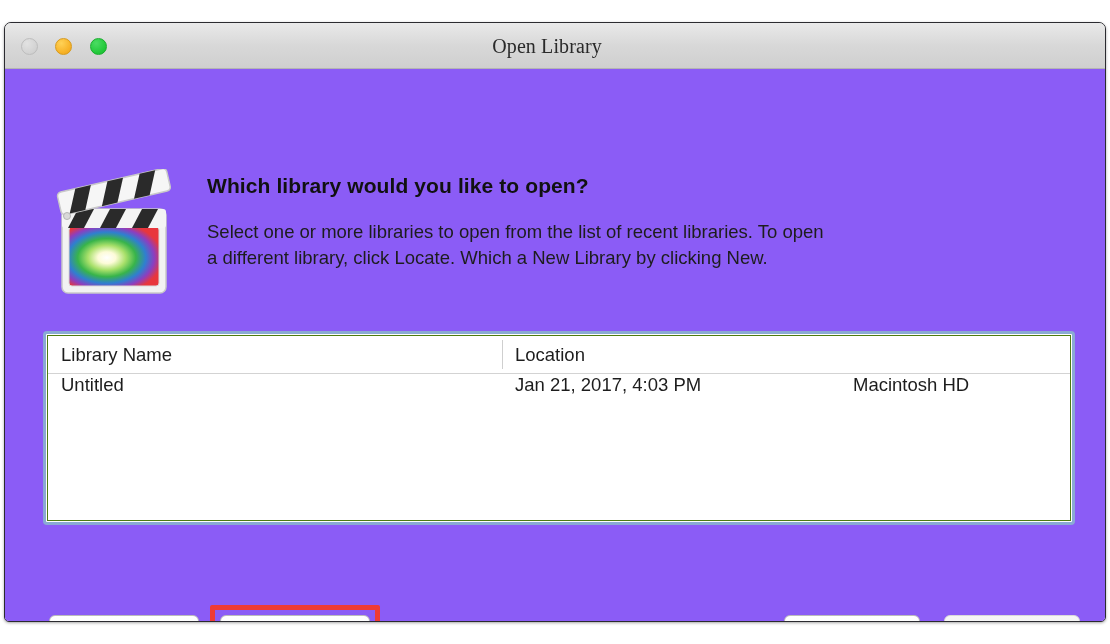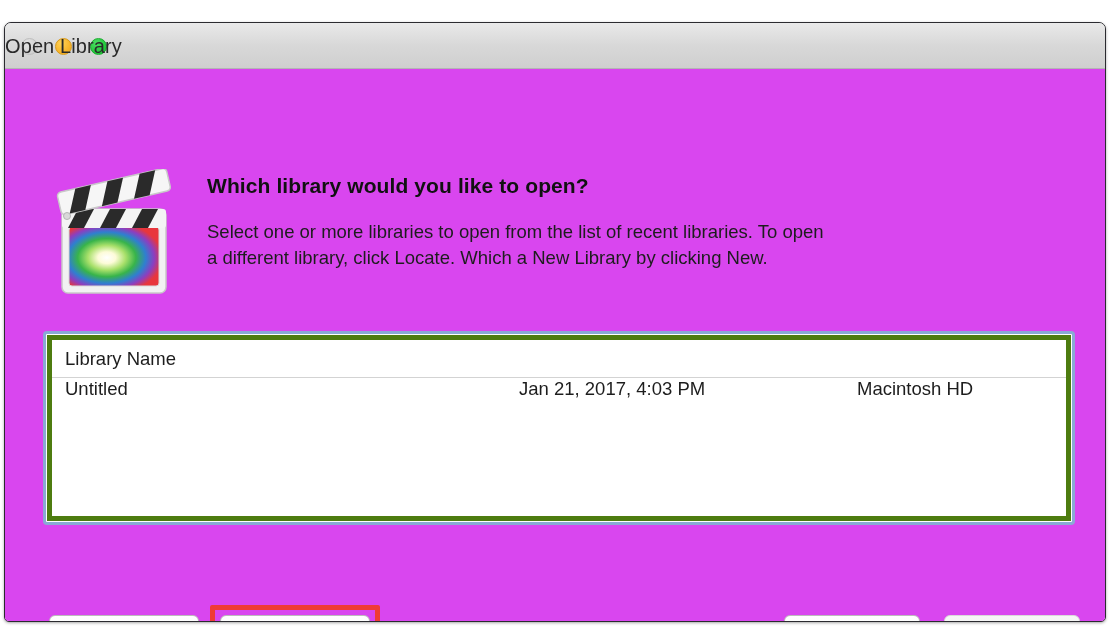--- a/index.html
+++ b/index.html
@@ -54,31 +54,32 @@
   #tl-max {
     left: 85px;
     background: radial-gradient(circle at 35% 28%, #4bdc63, #23c93b 65%, #18b630);
     border: 1px solid #19ad2d;
   }
 
   #window-title {
     position: absolute;
     left: 0; right: 16px;
     top: 12px;
-    text-align: left;
+    text-align: center;
     font-size: 20px;
     color: #2a2a2a;
     letter-spacing: .1px;
+    font-family: Liberation Serif, serif;
   }
 
   
   #content {
     position: relative;
     height: 553px;
-    background: #d946ef;
+    background: #8b5cf6;
   }
 
   
   #app-icon {
     position: absolute;
     left: 43px;
     top: 100px;
     width: 133px;
     height: 128px;
   }
@@ -114,21 +115,21 @@
     border: 3px solid #8aaad4;
     border-radius: 4px;
     background: #ffffff;
     padding: 1px;
   }
   #table-inner {
     position: relative;
     width: 100%;
     height: 100%;
     background: #ffffff;
-    border: 5px solid #4d7c0f;
+    border: 1px solid #4d7c0f;
     overflow: hidden;
   }
 
   #table-header {
     position: relative;
     display: flex;
     height: 38px;
     background: #ffffff;
     border-bottom: 1px solid #d3d3d3;
   }
@@ -273,20 +274,23 @@
     <div id="body-text">Select one or more libraries to open from the list of recent libraries.  To open
 a different library, click Locate. Which a New Library by clicking New.</div>
 
     <div id="table-focus">
       <div id="table-inner">
 
         <div id="table-header">
           <div class="th col-name">
             <span>Library Name</span>
           </div>
+          <div class="th col-loc">
+            <span>Location</span>
+          </div>
         </div>
 
         <div id="table-body">
           <div class="tr">
             <div class="td col-name">Untitled</div>
             <div class="td col-date">Jan 21, 2017, 4:03 PM</div>
             <div class="td col-loc">Macintosh HD</div>
           </div>
         </div>
 

